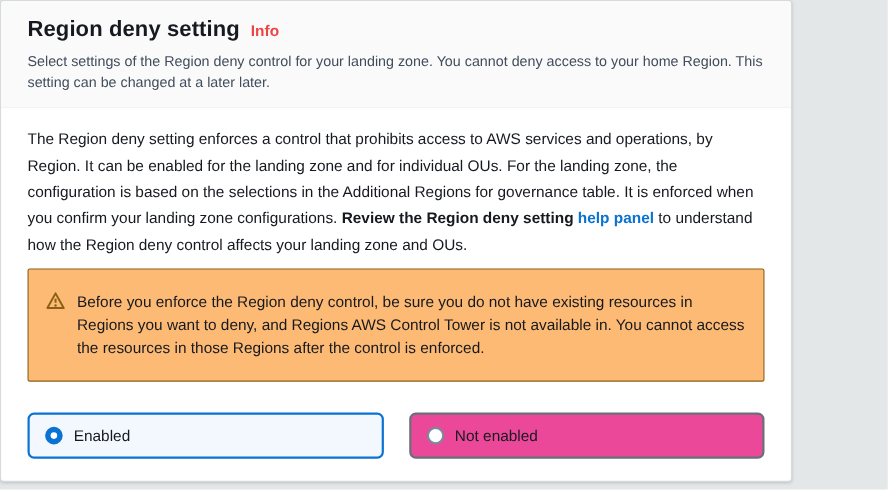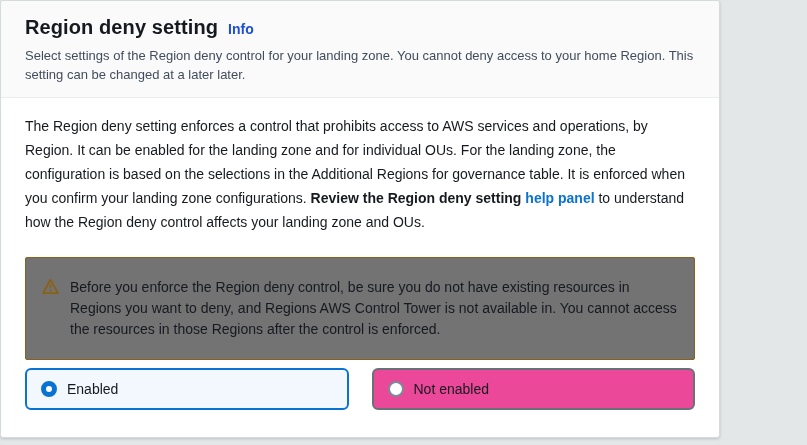--- a/index.html
+++ b/index.html
@@ -19,40 +19,40 @@
     box-shadow:0 1px 3px rgba(0,28,36,.18);
   }
   .container-header {
     background:#fafafa;
     border-bottom:1px solid #eaeded;
     border-radius:3px 3px 0 0;
     padding:15px 24px 13px 24px;
   }
   .title-row { display:flex; align-items:baseline; gap:10px; }
   .page-title { font-size:20px; font-weight:700; color:#16191f; letter-spacing:.1px; }
-  .info-link { font-size:14px; font-weight:700; color:#1d4ed8; text-decoration:none; cursor:pointer; }
+  .info-link { font-size:14px; font-weight:700; color:#ef4444; text-decoration:none; cursor:pointer; }
   .header-desc {
     margin-top:7px; font-size:13px; line-height:19px; color:#414d5c; max-width:762px;
   }
   .container-body { padding:16px 24px 18px 24px; }
   .paragraph { font-size:14px; line-height:24px; color:#16191f; max-width:762px; }
   .paragraph .bold { font-weight:700; }
   .help-link { color:#0972d3; font-weight:700; text-decoration:none; cursor:pointer;margin-top:20px; }
   .warning-box {
-    margin-top:23px;
+    margin-top:10px;
     display:flex; align-items:flex-start; gap:11px;
-    background:#737373;
+    background:#fdba74;
     border:1px solid #8a6116;
     border-radius:2px;
     padding:19px 16px;
     font-size:14px; line-height:21px; color:#16191f;
   }
   .warning-icon { flex:0 0 auto; margin-top:1px; line-height:0; }
   .warning-text { max-width:706px; }
-  .tiles-row { margin-top:8px; display:flex; gap:23px; }
+  .tiles-row { margin-top:28px; display:flex; gap:23px; }
   .tile {
     flex:1; height:42px;
     display:flex; align-items:center; gap:10px;
     padding:0 14px;
     background:#ec4899;
     border:2px solid #687078;
     border-radius:6px;
     cursor:pointer;
   }
   .tile.selected { border-color:#0972d3; background:#f2f8fd; }

